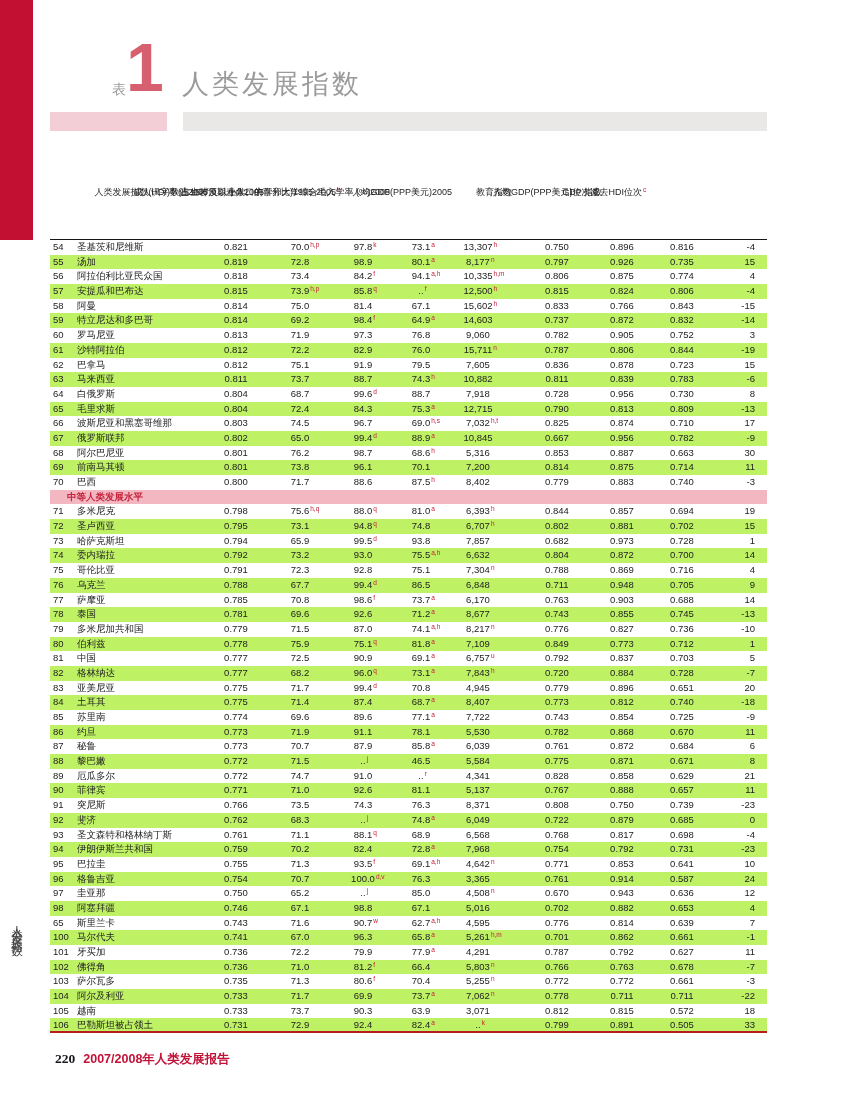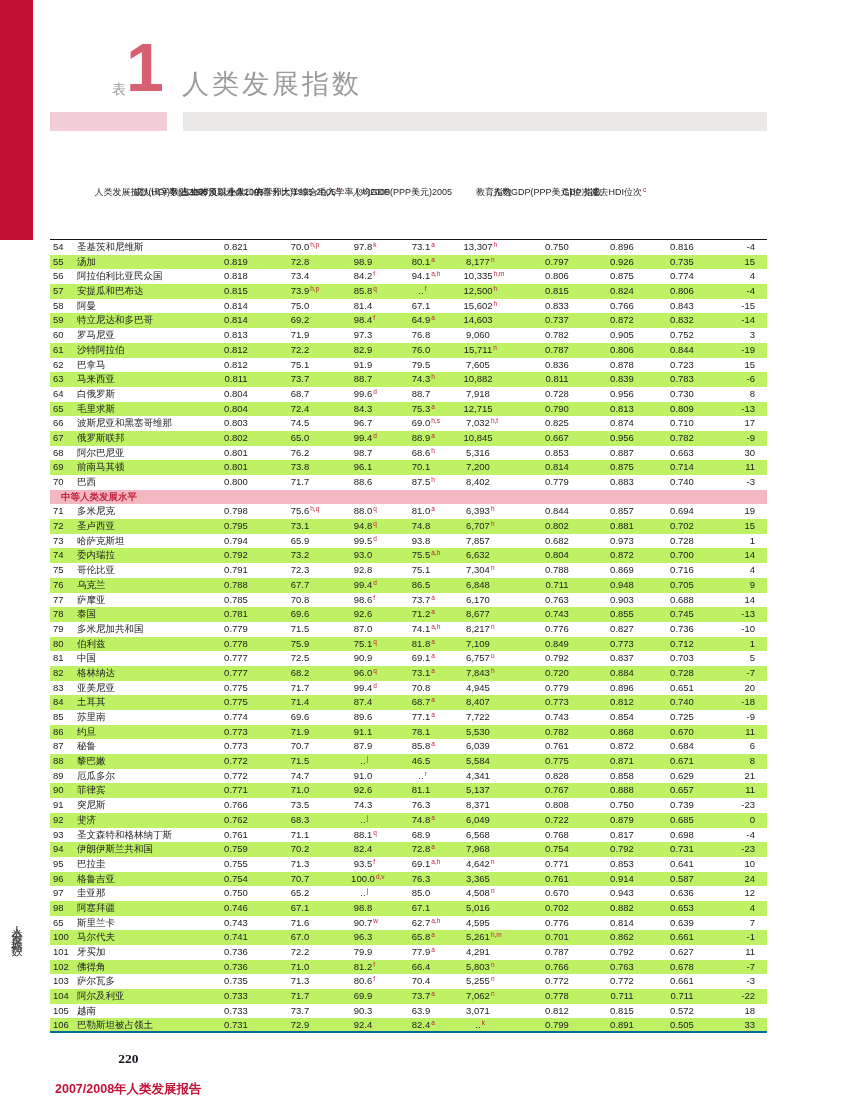--- a/index.html
+++ b/index.html
@@ -22,32 +22,32 @@
          grid-template-columns:158px 56px 72px 54px 62px 60px 90px 40px 80px 45px;
          border-bottom:1.5px solid #161616;box-sizing:border-box;}
   .hcell{display:flex;flex-direction:row;justify-content:flex-end;align-items:center;
          font-size:9px;line-height:10.8px;color:#1c1c1c;padding-bottom:3px;position:relative;}
   .hline{white-space:nowrap;position:relative;}
   .rank-h{align-items:flex-start;font-size:9.5px;padding-left:3px;white-space:nowrap;}
   .tbody{position:absolute;left:50px;top:240px;width:717px;}
   .trow{display:grid;grid-template-columns:24px 134px 56px 72px 54px 62px 60px 90px 40px 80px 45px;
         height:14.7px;align-items:center;font-size:9.5px;line-height:14.7px;color:#222;}
   .trow.alt{background:#bef264;}
-  .trow.last{border-bottom:2px solid #0369a1;box-sizing:border-box;}
+  .trow.last{border-bottom:2px solid #b91c1c;box-sizing:border-box;}
   .band-row{height:14.7px;line-height:14.7px;background:#f2b7c1;color:#c32039;font-weight:bold;
-            font-size:9.5px;padding-left:11px;}
+            font-size:9.5px;padding-left:17px;}
   .cell{position:relative;white-space:nowrap;}
   .c-rank{text-align:left;padding-left:3px;}
   .c-country{text-align:left;padding-left:3px;}
   .c-num{text-align:center;}
   .c-gdp{text-align:center;padding-right:8px;}
   .c-diff{text-align:right;padding-right:12px;}
   .fn{position:absolute;font-size:6.5px;color:#c32039;margin-left:1px;transform:translateY(-2px);}
   
-  .footer{position:absolute;left:55px;top:1051px;display:flex;align-items:center;gap:14px;flex-direction:column;}
+  .footer{position:absolute;left:55px;top:1051px;display:flex;align-items:flex-start;gap:8px;}
   .page-num{font-family:"Liberation Serif","DejaVu Serif",serif;font-size:13.5px;font-weight:bold;color:#16161d;}
   .report-title{font-size:12.5px;font-weight:bold;color:#c21237;}
 </style>
 </head>
 <body>
 
 <div id="page">
   <div class="edge-bar"></div>
 
   <div class="side-vert">人类发展指数</div>

